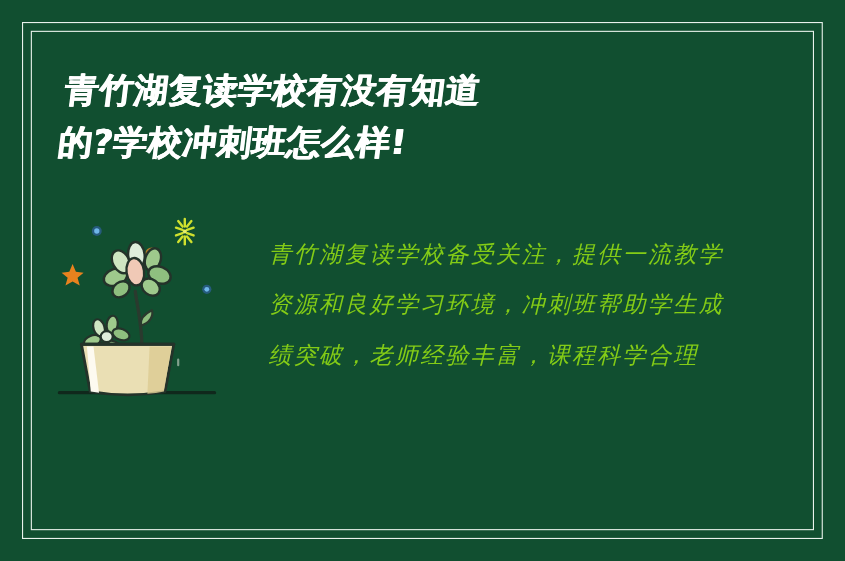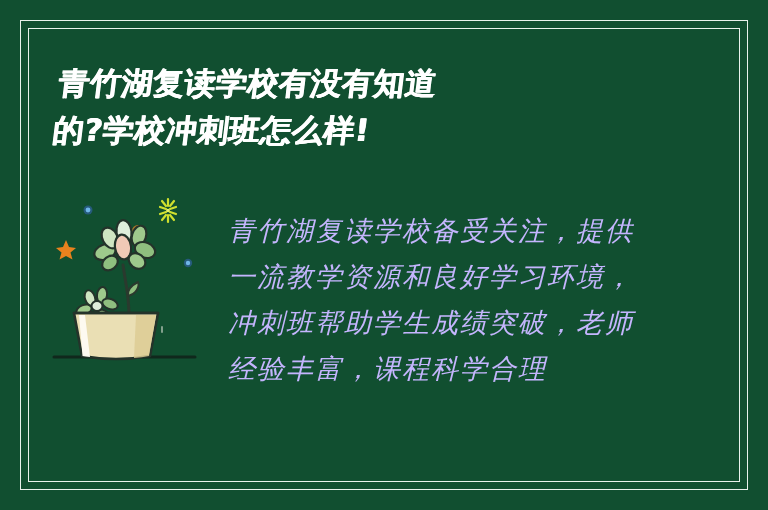--- a/index.html
+++ b/index.html
@@ -58,26 +58,26 @@
     position: absolute;
     left: 52px;
     top: 190px;
     width: 160px;
     height: 190px;
   }
 
   
   .body-copy {
     position: absolute;
-    left: 228px;
+    left: 244px;
     top: 208px;
     width: 420px;
-    color: #c4b5fd;
+    color: #84cc16;
     font-family: "DejaVu Serif", "Liberation Serif", serif;
-    font-size: 27px;
+    font-size: 21px;
     line-height: 46px;
     letter-spacing: 2px;
     font-style: italic;
     white-space: pre-wrap;
   }
 </style>
 </head>
 <body>
 
 <div class="frame-outer"></div>

